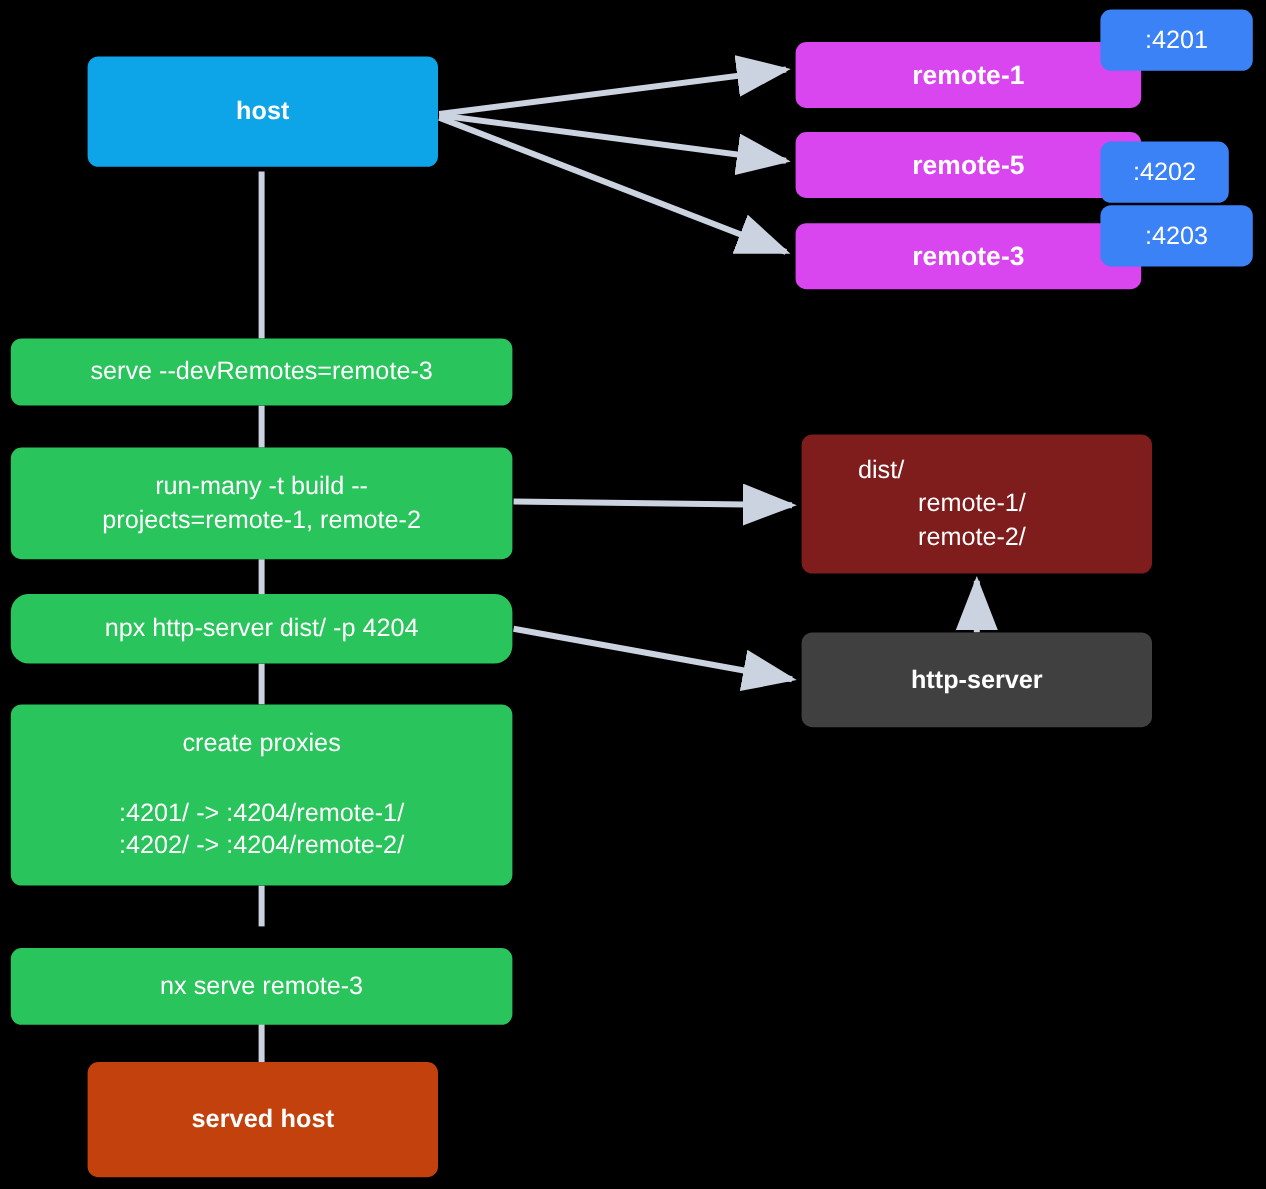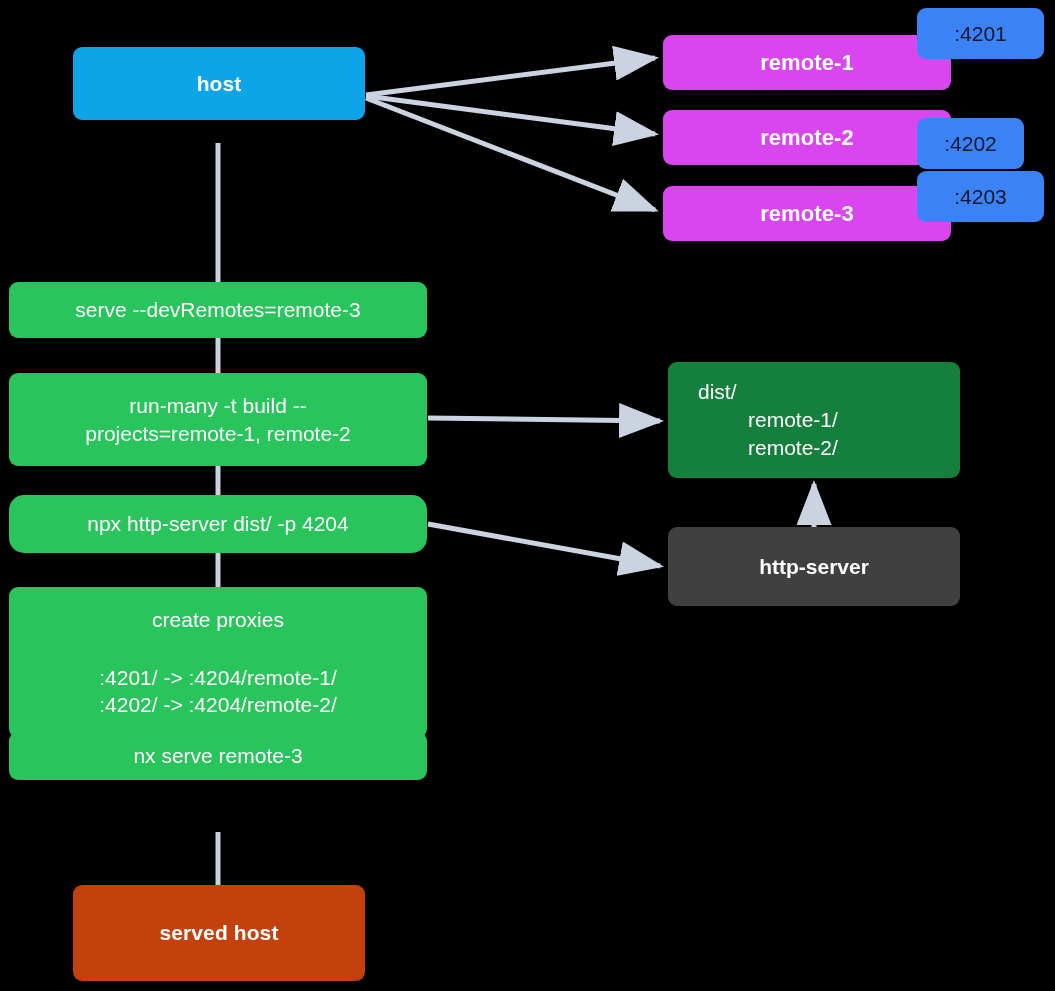--- a/index.html
+++ b/index.html
@@ -41,39 +41,40 @@
     font-size: 21px;
     letter-spacing: 0.1px;
   }
   .node-remote {
     background: #d946ef;
     font-weight: bold;
     font-size: 22px;
     letter-spacing: 0.1px;
   }
   .node-gray {
-    background: #15803d;
+    background: #7f1d1d;
     font-weight: normal;
     font-size: 21px;
+    padding-left: 17px;
   }
   .node-gray-bold {
     background: #404040;
     font-weight: bold;
     font-size: 21px;
   }
   .node-cmd {
     background: #2ac45c;
     font-weight: normal;
     font-size: 21px;
   }
   .badge-port {
     position: absolute;
     box-sizing: border-box;
     background: #3b82f6;
-    color: #0f172a;
+    color: #ffffff;
     border-radius: 9px;
     font-size: 21px;
     font-weight: normal;
     display: flex;
     align-items: center;
     justify-content: center;
     z-index: 6;
   }
   .dist-lines {
     width: 100%;
@@ -131,33 +132,33 @@
     <line x1="366" y1="96" x2="655" y2="134" stroke="#ccd3e0" stroke-width="5" marker-end="url(#arrowhead)"></line>
     <line x1="366" y1="98" x2="655" y2="210" stroke="#ccd3e0" stroke-width="5" marker-end="url(#arrowhead)"></line>
 
     <line x1="428" y1="418" x2="660" y2="421" stroke="#ccd3e0" stroke-width="5" marker-end="url(#arrowhead)"></line>
 
     <line x1="428" y1="524" x2="660" y2="566" stroke="#ccd3e0" stroke-width="5" marker-end="url(#arrowhead)"></line>
 
     <line x1="814" y1="527" x2="814" y2="484" stroke="#ccd3e0" stroke-width="5" marker-end="url(#arrowhead)"></line>
   </svg>
 
-  <div class="node node-host" style="left:73px; top:47px; width:292px; height:73px;">
+  <div class="node node-host" style="left:73px; top:47px; width:292px; height:92px;">
     <span>host</span>
   </div>
 
   <div class="node node-remote" style="left:663px; top:35px; width:288px; height:55px;">
     <span>remote-1</span>
   </div>
   <div class="badge-port" style="left:917px; top:8px; width:127px; height:51px;">
     <span>:4201</span>
   </div>
 
   <div class="node node-remote" style="left:663px; top:110px; width:288px; height:55px;">
-    <span>remote-2</span>
+    <span>remote-5</span>
   </div>
   <div class="badge-port" style="left:917px; top:94px; width:107px; height:51px;margin-top:24px;">
     <span>:4202</span>
   </div>
 
   <div class="node node-remote" style="left:663px; top:186px; width:288px; height:55px;">
     <span>remote-3</span>
   </div>
   <div class="badge-port" style="left:917px; top:171px; width:127px; height:51px;">
     <span>:4203</span>
@@ -187,21 +188,21 @@
   <div class="node node-cmd" style="left:9px; top:495px; width:418px; height:58px;border-radius:15px;">
     <span class="cmd-line">npx http-server dist/ -p 4204</span>
   </div>
 
   <div class="node node-cmd" style="left:9px; top:587px; width:418px; height:151px;">
     <span class="proxy-title">create proxies</span>
     <span class="proxy-line">:4201/ -&gt; :4204/remote-1/</span>
     <span class="proxy-line">:4202/ -&gt; :4204/remote-2/</span>
   </div>
 
-  <div class="node node-cmd" style="left:9px; top:732px; width:418px; height:48px;">
+  <div class="node node-cmd" style="left:9px; top:790px; width:418px; height:64px;">
     <span class="cmd-line">nx serve remote-3</span>
   </div>
 
   <div class="node node-served" style="left:73px; top:885px; width:292px; height:96px;">
     <span>served host</span>
   </div>
 
 </div>
 
 </body></html>

